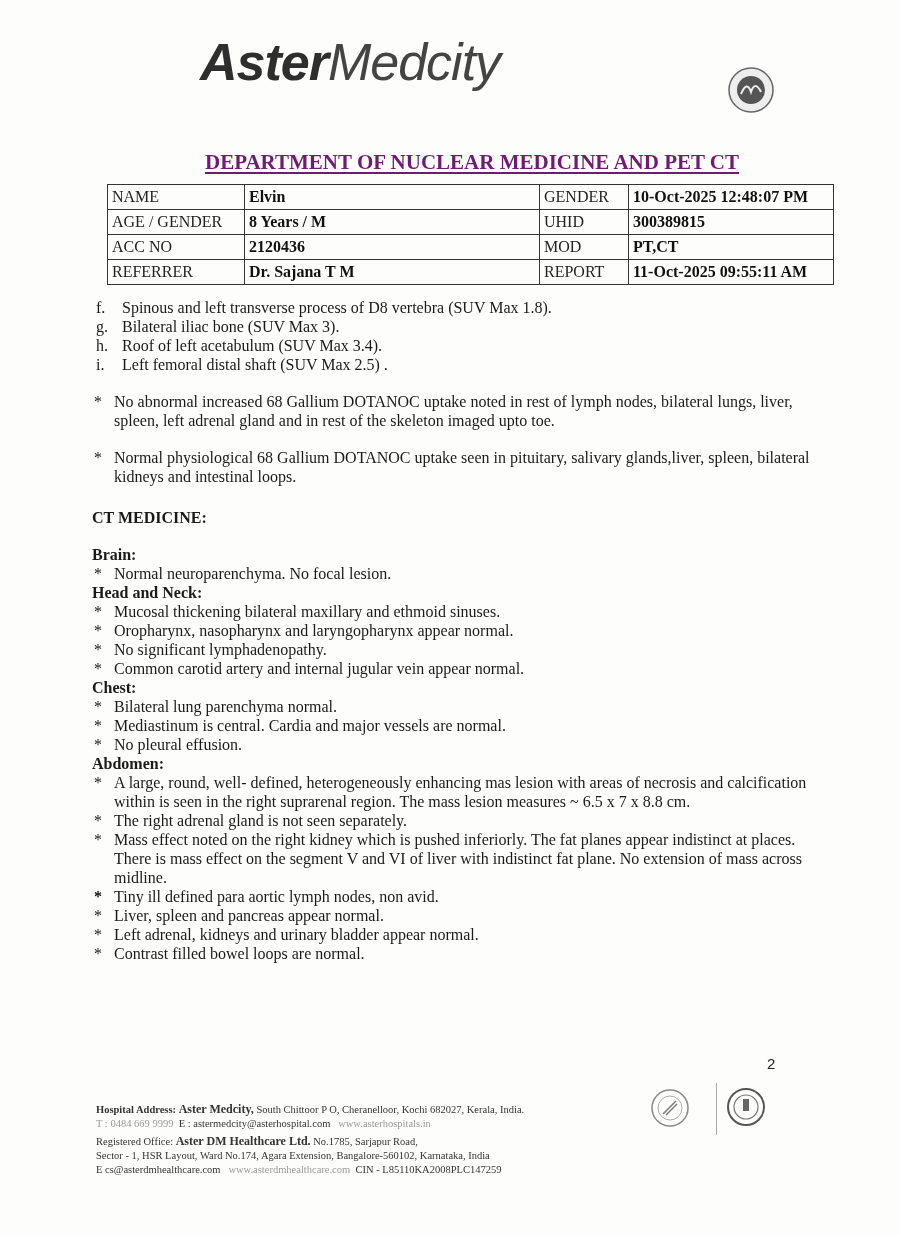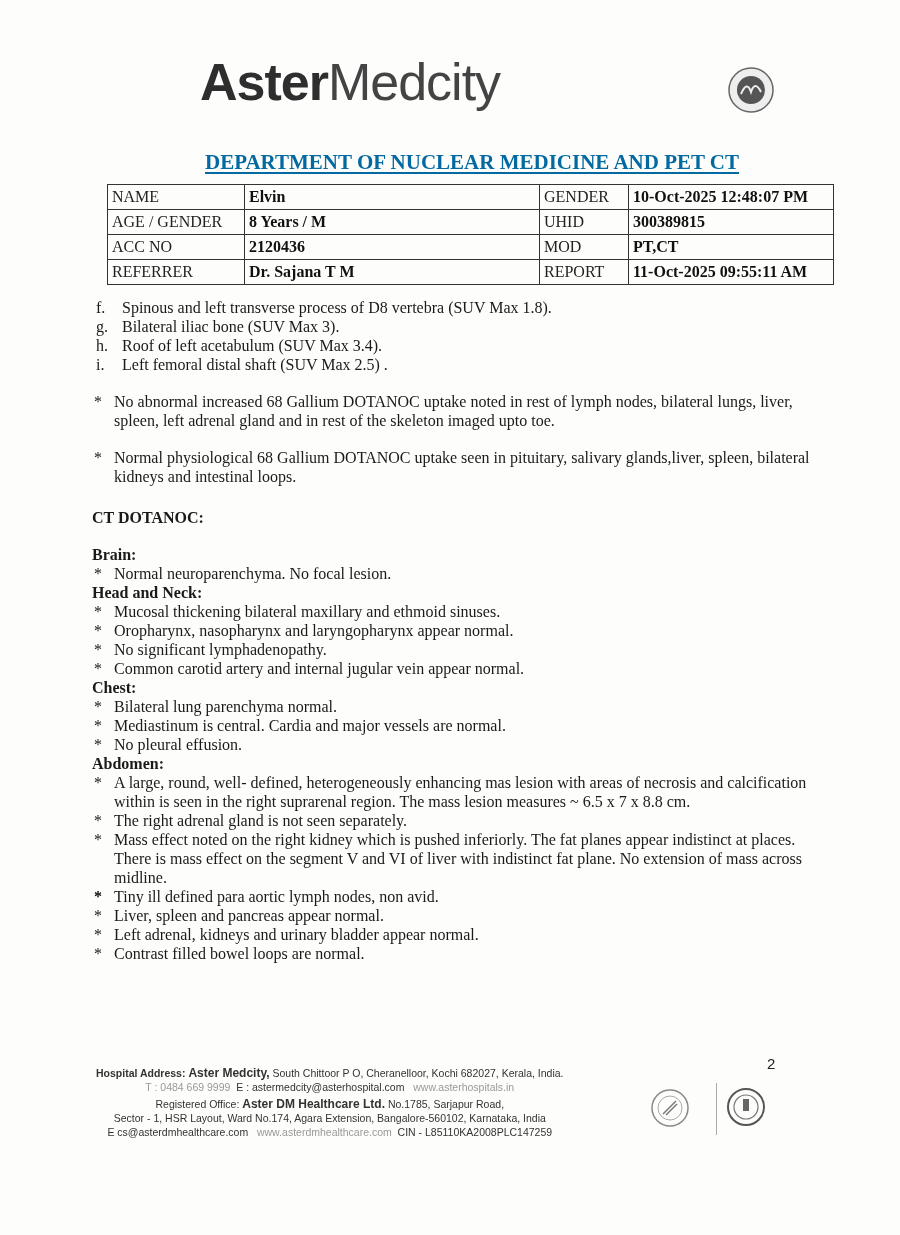--- a/index.html
+++ b/index.html
@@ -1,39 +1,39 @@
 <!DOCTYPE html>
 <html><head>
 <meta charset="utf-8">
 <style>
   html, body { margin:0; padding:0; }
   body {
     width:900px; height:1235px; background:#fdfdfb; position:relative; overflow:hidden;
     font-family:"Liberation Serif", serif; color:#1a1a1a;
   }
-  .logo { position:absolute; left:200px; top:56px; }
+  .logo { position:absolute; left:200px; top:36px;font-style:italic; }
   .logo .brand { font-family:"Liberation Sans", sans-serif; font-size:52px; line-height:52px; color:#3a3a3a; letter-spacing:-1px; }
   .logo .brand b { font-weight:900; color:#2e2e2e; }
   .logo .brand span { font-weight:300; color:#444; }
   .logo .tagline { font-family:"Liberation Sans", sans-serif; font-size:25px; color:#555; margin-left:34px; margin-top:4px; }
   .seal { position:absolute; left:727px; top:66px; width:48px; height:48px; }
-  .dept-title { position:absolute; left:205px; top:150px; font-size:21px; font-weight:bold; text-decoration:underline; text-decoration-thickness:2px; text-underline-offset:3px; color:#0369a1; }
+  .dept-title { position:absolute; left:205px; top:150px; font-size:21px; font-weight:bold; text-decoration:underline; text-decoration-thickness:2px; text-underline-offset:3px; color:#701a75; }
   table.meta { position:absolute; left:95px; top:184px; width:727px; border-collapse:collapse; font-size:16px;margin-left:12px; }
   table.meta td { border:1px solid #333; padding:1px 4px; height:22px; }
   table.meta td.lbl { color:#222; }
   table.meta td.val { font-weight:bold; color:#111;border-radius:6px; }
   .body { position:absolute; left:92px; top:298px; width:720px; font-size:16px; line-height:19px; }
   .ol-item { position:relative; padding-left:26px; margin-left:4px; }
   .ol-item .mk { position:absolute; left:0; }
   .star-item { position:relative; padding-left:22px; }
   .star-item .mk { position:absolute; left:2px; }
   .gap { height:18px; }
   .h-main { font-weight:bold; font-size:16px; margin-top:22px; }
   .h-sec { font-weight:bold; font-size:16px; }
-  .footer { position:absolute; left:96px; top:1066px; font-family:Liberation Sans, sans-serif; font-size:10.5px; line-height:14px; color:#333;text-align:center; }
+  .footer { position:absolute; left:96px; top:1102px; font-family:Liberation Serif, serif; font-size:10.5px; line-height:14px; color:#333; }
   .footer .strong { font-weight:bold; font-size:12px; }
   .footer .grey { color:#999; }
   .footer .row { white-space:nowrap; }
   .page-num { position:absolute; left:767px; top:1055px; font-family:"Liberation Sans", sans-serif; font-size:15px; color:#222; }
   .acc1 { position:absolute; left:650px; top:1088px; width:40px; height:40px; }
   .acc-div { position:absolute; left:716px; top:1083px; width:1px; height:52px; background:#aaa; }
   .acc2 { position:absolute; left:726px; top:1085px; width:40px; height:44px; }
 </style>
 </head>
 <body>
@@ -85,21 +85,21 @@
       <div class="ol-item"><span class="mk">g.</span><span>Bilateral iliac bone (SUV Max 3).</span></div>
       <div class="ol-item"><span class="mk">h.</span><span>Roof of left acetabulum (SUV Max 3.4).</span></div>
       <div class="ol-item"><span class="mk">i.</span><span>Left femoral distal shaft (SUV Max 2.5) .</span></div>
     </div>
   <div id="pet-notes">
       <div class="gap"></div>
       <div class="star-item"><span class="mk">*</span><span>No abnormal increased 68 Gallium DOTANOC uptake noted in rest of lymph nodes, bilateral lungs, liver, spleen, left adrenal gland and in rest of the skeleton imaged upto  toe.</span></div>
       <div class="gap"></div>
       <div class="star-item"><span class="mk">*</span><span>Normal physiological 68 Gallium DOTANOC uptake seen in pituitary, salivary glands,liver, spleen, bilateral kidneys and intestinal loops.</span></div>
     </div>
-  <div class="h-main">CT DOTANOC:</div>
+  <div class="h-main">CT MEDICINE:</div>
   <div id="ct-sections">
       <div class="gap"></div>
       <div class="h-sec">Brain:</div>
       <div class="star-item"><span class="mk">*</span><span>Normal neuroparenchyma. No focal lesion.</span></div>
       <div class="h-sec">Head and Neck:</div>
       <div class="star-item"><span class="mk">*</span><span>Mucosal thickening bilateral maxillary and ethmoid sinuses.</span></div>
       <div class="star-item"><span class="mk">*</span><span>Oropharynx, nasopharynx and  laryngopharynx appear normal.</span></div>
       <div class="star-item"><span class="mk">*</span><span>No significant lymphadenopathy.</span></div>
       <div class="star-item"><span class="mk">*</span><span>Common carotid artery and internal jugular vein appear normal.</span></div>
       <div class="h-sec">Chest:</div>

